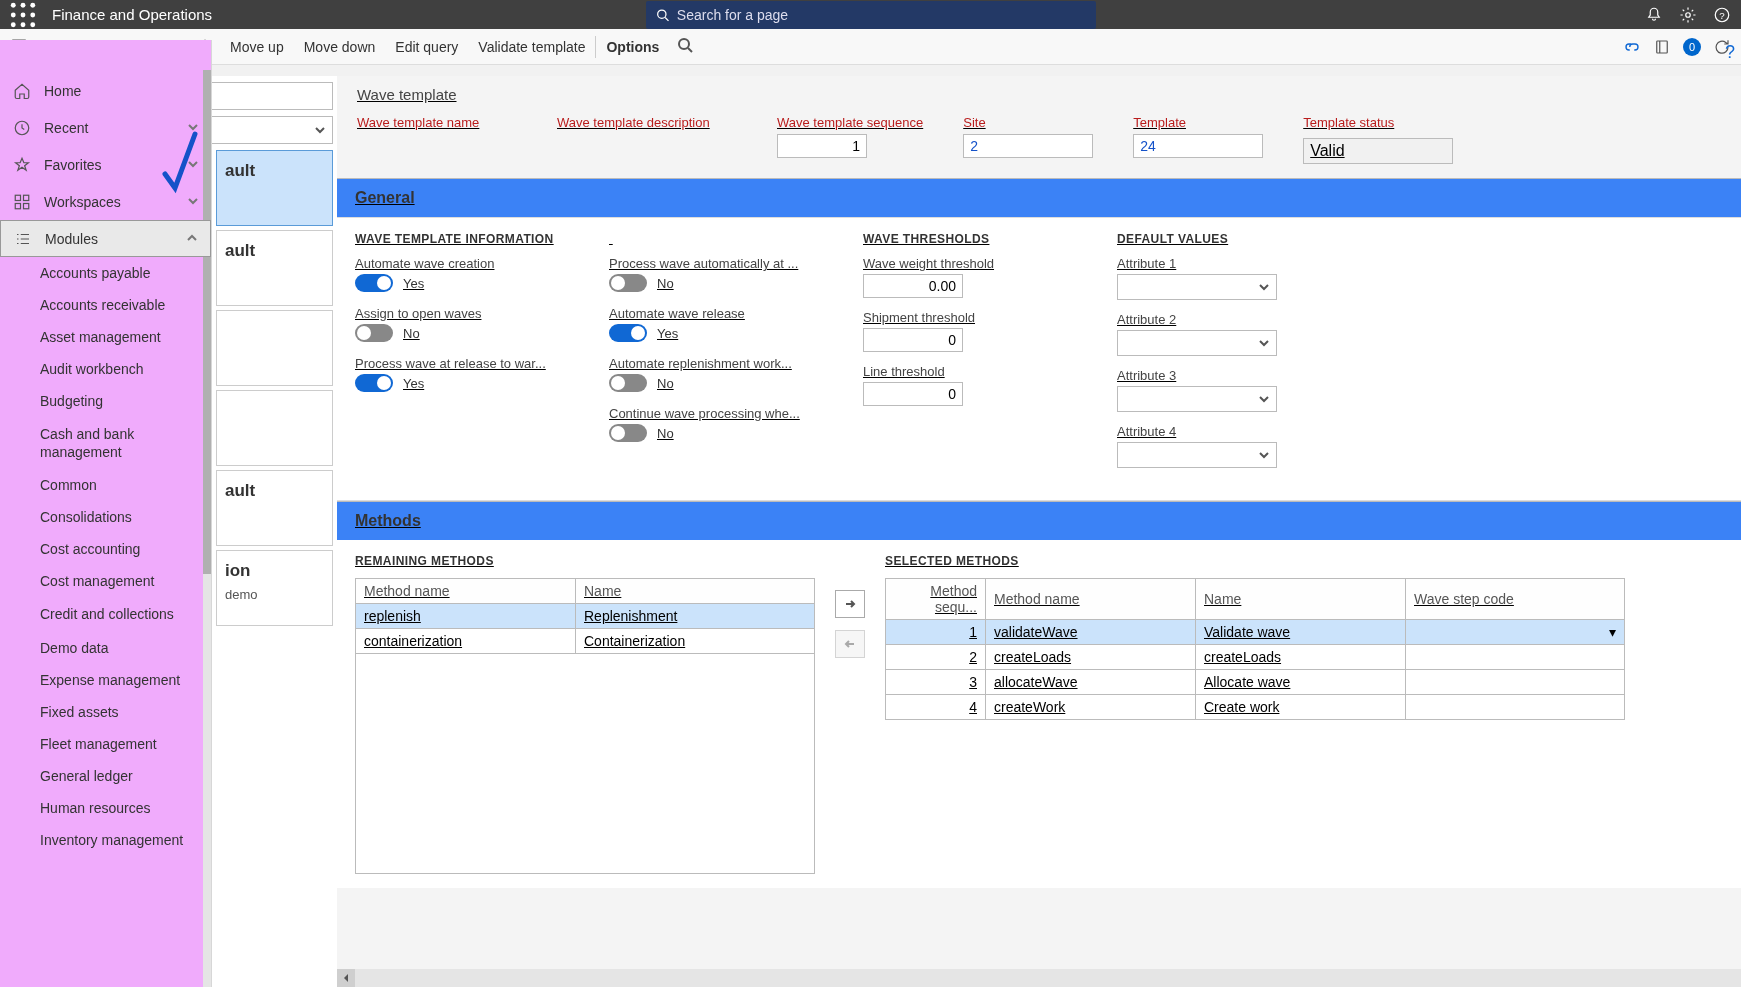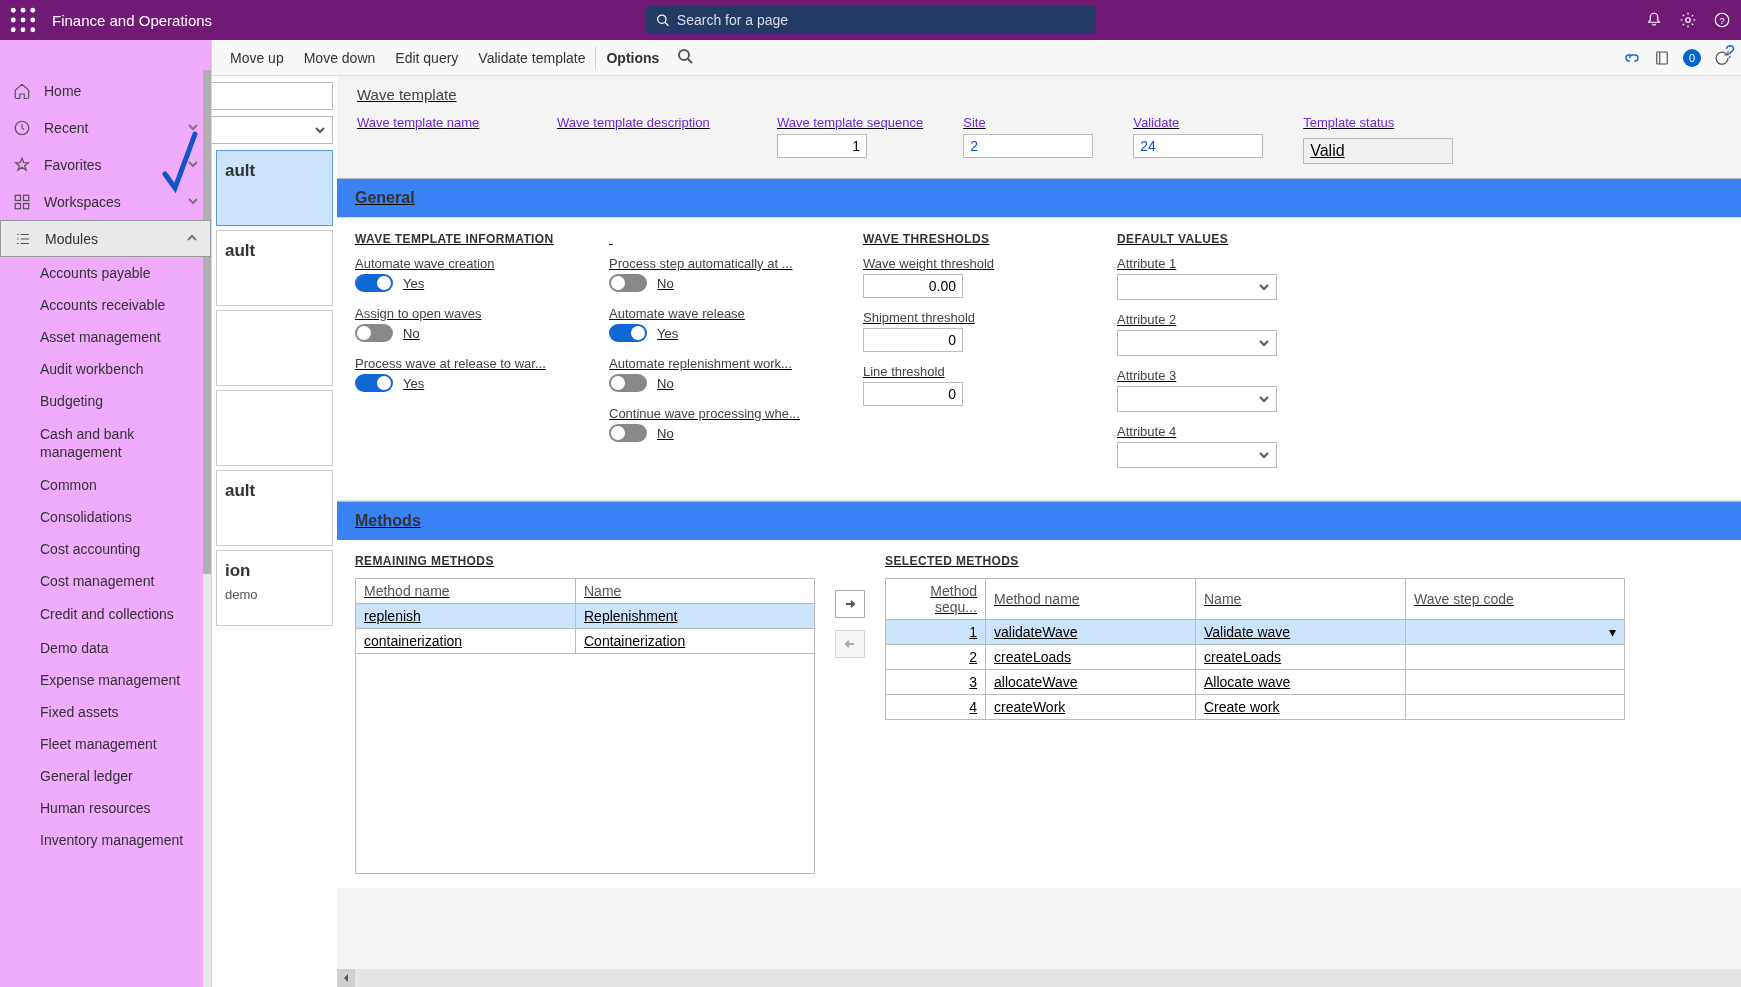--- a/index.html
+++ b/index.html
@@ -1,19 +1,19 @@
 <!DOCTYPE html>
 <html><head>
 <meta charset="utf-8">
 <style>
 * { box-sizing: border-box; margin: 0; padding: 0; font-family: "Segoe UI", Tahoma, sans-serif; }
 body { background: #f1f1f1; overflow: hidden; }
 
 
-.titlebar { background: #701a75; height: 40px; display: flex; align-items: center; color: #fff; padding: 0 10px; position: relative; }
+.titlebar { background: #404040; height: 29px; display: flex; align-items: center; color: #fff; padding: 0 10px; position: relative; }
 .titlebar .apps { width: 26px; height: 26px; display:flex; align-items:center; justify-content:center; cursor:pointer; }
 .titlebar .apps svg { fill:#fff; }
 .titlebar .title { margin-left: 16px; font-size: 15px; font-weight: 500; }
 .titlebar .search { position:absolute; left:50%; transform:translateX(-50%); width: 450px; height:28px; background:#233966; display:flex; align-items:center; border-radius:2px; padding:0 10px;justify-content:flex-end; }
 .titlebar .search svg { fill:#fff; width:14px; height:14px; margin-right:8px; }
 .titlebar .search input { background:transparent; border:none; color:#fff; font-size:14px; width:100%; outline:none; }
 .titlebar .search input::placeholder { color:#dde; }
 .titlebar .right { position:absolute; right:10px; display:flex; gap:16px; align-items:center; }
 .titlebar .right svg { width:18px; height:18px; fill:#fff; cursor:pointer; }
 
@@ -55,21 +55,21 @@
 .midcard { border:1px solid #ccc; margin:4px; padding:10px 8px; height:76px; }
 .midcard.sel { background:#cbe3fb; border:1px solid #5a9bd8; }
 .midcard .cardtitle { font-size:17px; font-weight:600; color:#333; }
 .midcard .cardsub { font-size:13px; color:#555; margin-top:6px;}
 
 
 .main { position:absolute; top:76px; left:337px; right:0; bottom:0; background:#f4f4f4; overflow:hidden;text-decoration:underline; }
 .header-sec { padding:10px 20px 14px; }
 .header-sec h3 { font-size:15px; font-weight:400; color:#444; margin-bottom:12px; }
 .header-row { display:flex; gap:40px; }
-.header-fld label { font-size:13px; color:#6d28d9; display:block; margin-bottom:4px; }
+.header-fld label { font-size:13px; color:#b91c1c; display:block; margin-bottom:4px; }
 .header-fld input { border:1px solid #bbb; padding:3px 6px; font-size:14px; width:90px; text-align:right; }
 .header-fld input.blue { color:#1452c9; text-align:left; width: 130px;}
 .header-fld .ro { border:1px solid #bbb; background:#f1f1f1; width:150px; padding:3px 6px;margin-top:8px;}
 
 .section-hdr { background:#3b82f6; border-top:1px solid #bbb; padding:10px 18px; font-size:16px; font-weight:600; color:#333; }
 
 .general { background:#fff; padding:14px 18px 20px; display:flex; gap:44px; border-top:1px solid #ddd; border-bottom:1px solid #ddd;}
 .gcol { flex:0 0 auto; min-width:210px;}
 .gcol h4 { font-size:12px; letter-spacing:.4px; font-weight:700; color:#333; margin-bottom:10px; }
 .tog-label { font-size:13px; color:#444; margin-bottom:3px; white-space:nowrap; overflow:hidden; text-overflow:ellipsis; max-width:230px;}
@@ -310,21 +310,21 @@
       </div>
       <div class="header-fld">
         <label>Wave template sequence</label>
         <input value="1" style="">
       </div>
       <div class="header-fld">
         <label>Site</label>
         <input class="blue" value="2" style="">
       </div>
       <div class="header-fld">
-        <label>Validate</label>
+        <label>Template</label>
         <input class="blue" value="24" style="">
       </div>
       <div class="header-fld">
         <label>Template status</label>
         <div class="ro">Valid</div>
       </div>
     </div>
   </div>
 
   <div class="section-hdr">General</div>
@@ -348,21 +348,21 @@
       <div class="tog-label">Process wave at release to war...</div>
       <div class="toggle-row">
           <div class="toggle on">
             <div class="knob"></div>
           </div>
           <span class="togtxt">Yes</span>
         </div>
     </div>
     <div class="gcol">
       <h4>&nbsp;</h4>
-      <div class="tog-label">Process step automatically at ...</div>
+      <div class="tog-label">Process wave automatically at ...</div>
       <div class="toggle-row">
           <div class="toggle off">
             <div class="knob"></div>
           </div>
           <span class="togtxt">No</span>
         </div>
       <div class="tog-label">Automate wave release</div>
       <div class="toggle-row">
           <div class="toggle on">
             <div class="knob"></div>

